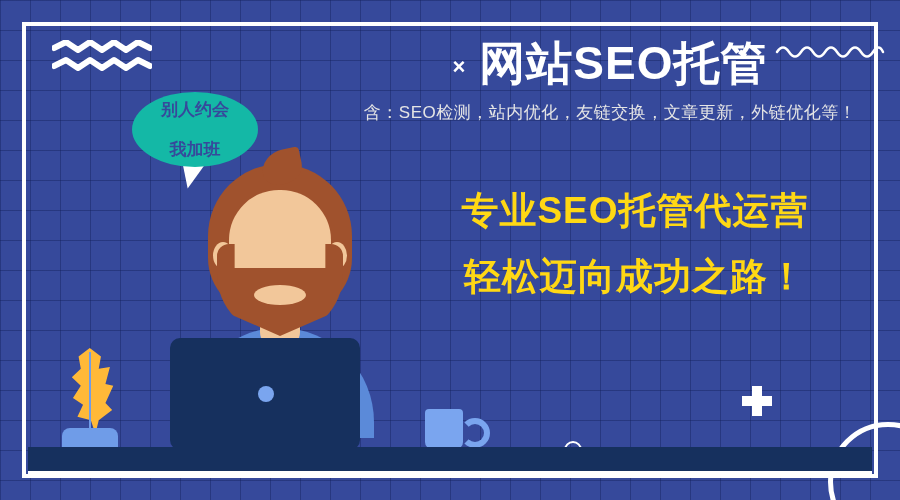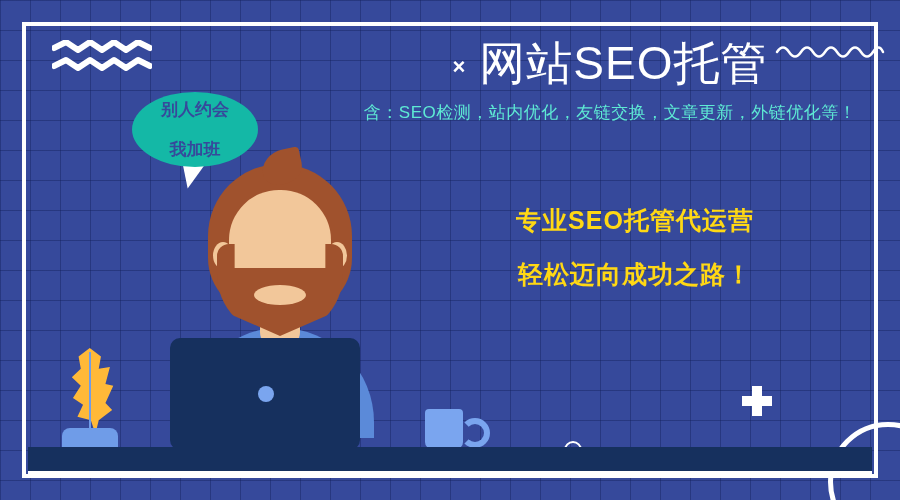--- a/index.html
+++ b/index.html
@@ -54,35 +54,35 @@
     text-align:center;
   }
   #title-row{
     display:flex;align-items:center;justify-content:center;gap:14px;
   }
   #title-x{
     color:#ffffff;font-size:22px;font-weight:bold;line-height:1;
     letter-spacing:0;transform:translateY(4px);
   }
   #main-title{
-    color:#ffffff;font-size:46px;font-weight:normal;letter-spacing:1px;
+    color:#ffffff;font-size:46px;font-weight:bold;letter-spacing:1px;
     line-height:1.1;white-space:nowrap;
   }
   #subtitle{
-    margin-top:12px;color:#5eead4;font-size:17px;letter-spacing:.5px;
+    margin-top:12px;color:#e5e5e5;font-size:17px;letter-spacing:.5px;
     white-space:nowrap;
   }
   
   #slogan{
     position:absolute;left:390px;top:192px;width:490px;
     text-align:center;color:#ffd814;
   }
   .slogan-line{
-    font-size:25px;font-weight:bold;line-height:1.0;
-    margin-bottom:29px;white-space:nowrap;letter-spacing:1px;margin-top:16px;
+    font-size:37px;font-weight:bold;line-height:1.0;
+    margin-bottom:29px;white-space:nowrap;letter-spacing:1px;
   }
   .slogan-line:last-child{margin-bottom:0;font-family:Liberation Serif, serif;}
   
   #bubble{
     position:absolute;left:132px;top:92px;width:126px;height:75px;
     background:#14b8a6;border-radius:50%;
     display:flex;flex-direction:column;align-items:center;justify-content:center;gap:18px;
   }
   #bubble-tail{
     position:absolute;left:178px;top:155px;width:0;height:0;

